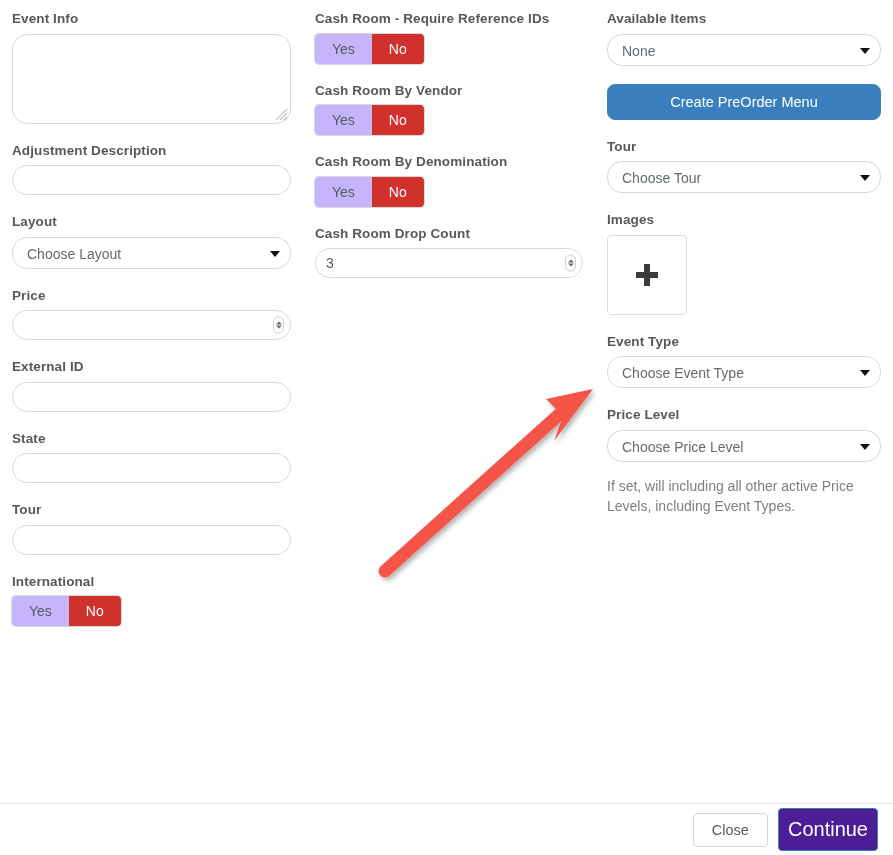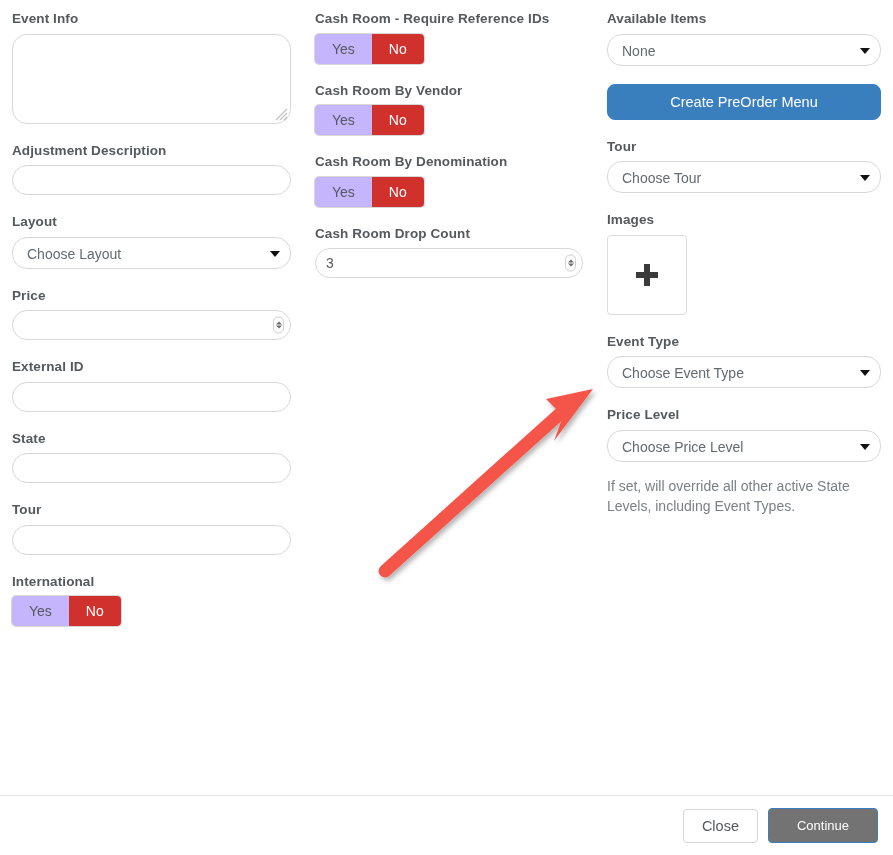--- a/index.html
+++ b/index.html
@@ -198,47 +198,47 @@
     line-height: 20px;
     margin-top: 14px;
     max-width: 260px;
   }
 
   .modal-footer {
     position: absolute;
     left: 0;
     bottom: 0;
     width: 893px;
-    height: 60px;
+    height: 52px;
     border-top: 1px solid #e6e6e6;
     display: flex;
     align-items: center;
     justify-content: flex-end;
     padding-right: 15px;
     gap: 10px;
     background: #fff;
   }
   .btn-close {
     background: #fff;
     border: 1px solid #d5d5d5;
     border-radius: 4px;
     color: #55595c;
     font-family: "Liberation Sans", sans-serif;
     font-size: 14.5px;
     padding: 8px 18px;
     cursor: pointer;
   }
   .btn-continue {
-    background: #737373;
+    background: #4c1d95;
     border: 1px solid #3a7fbd;
     border-radius: 4px;
     color: #fff;
     font-family: "Liberation Sans", sans-serif;
-    font-size: 13px;
-    padding: 9px 28px;
+    font-size: 20px;
+    padding: 9px 9px;
     cursor: pointer;
   }
 
   .annotation-arrow {
     position: absolute;
     left: 360px;
     top: 370px;
     width: 250px;
     height: 220px;
     pointer-events: none;
@@ -392,21 +392,21 @@
           <span class="caret"></span>
         </div>
       </div>
 
       <div class="field">
         <label class="fld-label">Price Level</label>
         <div class="sel-wrap">
           <div class="sel-input">Choose Price Level</div>
           <span class="caret"></span>
         </div>
-        <div class="help-text">If set, will override all other active State Levels, including Event Types.</div>
+        <div class="help-text">If set, will including all other active Price Levels, including Event Types.</div>
       </div>
 
     </div>
 
   </div>
 </div>
 
 <svg class="annotation-arrow" viewBox="0 0 250 220">
   <defs>
     <filter id="arrowShadow" x="-30%" y="-30%" width="180%" height="180%">

